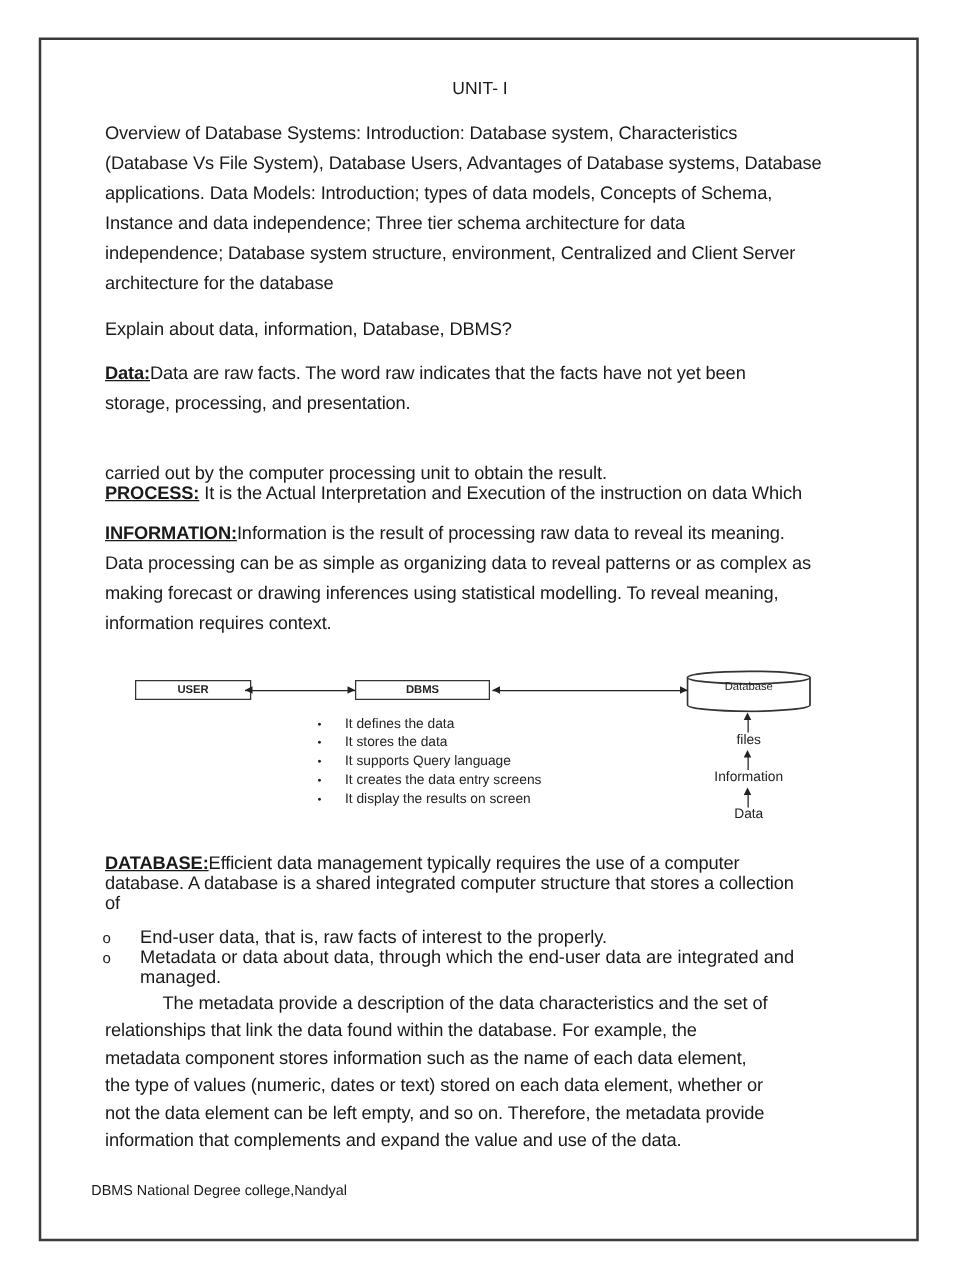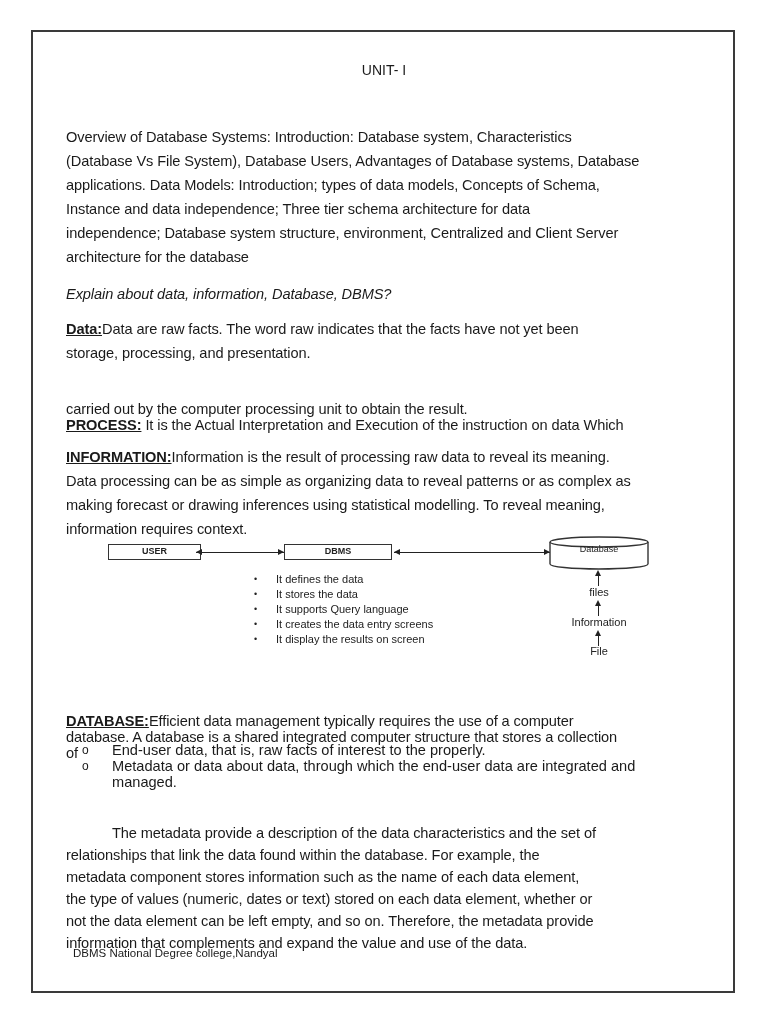--- a/index.html
+++ b/index.html
@@ -1,21 +1,21 @@
 <!DOCTYPE html>
 <html><head>
 <meta charset="utf-8">
 <style>
   html, body { margin: 0; padding: 0; background: #ffffff; }
   body { width: 768px; height: 1024px; position: relative; overflow: hidden;
          font-family: "Liberation Sans", sans-serif; color: #1a1a1a; }
   .page-frame { position: absolute; left: 31px; top: 30px; width: 704px; height: 963px;
                 border: 2px solid #3a3a3a; box-sizing: border-box; }
-  .txt { position: absolute; left: 66px; width: 650px; font-size: 14.6px; line-height: 24px;
-         white-space: nowrap; letter-spacing: -0.1px; margin-top: 30px; }
+  .txt { position: absolute; left: 84px; width: 650px; font-size: 14.6px; line-height: 24px;
+         white-space: nowrap; letter-spacing: -0.1px; }
   .tight { line-height: 16px; }
   .u { text-decoration: underline; font-weight: bold; }
   .b { font-weight: bold; }
   .title { position: absolute; left: 0; width: 768px; top: 62px; text-align: center; font-size: 14px; }
   .footer { position: absolute; left: 73px; top: 947px; font-size: 11.5px; }
   .bullet-list { position: absolute; left: 82px; top: 742px; font-size: 14.6px; line-height: 16px; }
   .bullet-row { display: flex; }
   .bullet-mark { width: 30px; font-size: 12px; }
   
   .diagram { position: absolute; left: 96px; top: 530px; width: 590px; height: 135px; }
@@ -44,21 +44,21 @@
 
 <div class="txt" style="top:95px;">
   <div>Overview of Database Systems: Introduction: Database system, Characteristics</div>
   <div>(Database Vs File System), Database Users, Advantages of Database systems, Database</div>
   <div>applications. Data Models: Introduction; types of data models, Concepts of Schema,</div>
   <div>Instance and data independence; Three tier schema architecture for data</div>
   <div>independence; Database system structure, environment, Centralized and Client Server</div>
   <div>architecture for the database</div>
 </div>
 
-<div class="txt" style="top:252px;font-style:italic;">Explain about data, information, Database, DBMS?</div>
+<div class="txt" style="top:252px;">Explain about data, information, Database, DBMS?</div>
 
 <div class="txt" style="top:287px;">
   <div><span class="u">Data:</span><span>Data are raw facts. The word raw indicates that the facts have not yet been</span></div>
   <div>storage, processing, and presentation.</div>
 </div>
 
 <div class="txt tight" style="top:371px;">
   <div>carried out by the computer processing unit to obtain the result.</div>
   <div><span class="u b">PROCESS:</span><span> It is the Actual Interpretation and Execution of the instruction on data Which</span></div>
 </div>
@@ -111,21 +111,21 @@
   </div>
 
   <div class="vline" style="left:502px; top:44px; height:12px;"></div>
   <div class="arrow-u" style="left:499px; top:40px;"></div>
   <div class="vlabel" style="left:467px; top:56px; width:72px;">files</div>
   <div class="vline" style="left:502px; top:74px; height:12px;"></div>
   <div class="arrow-u" style="left:499px; top:70px;"></div>
   <div class="vlabel" style="left:462px; top:86px; width:82px;">Information</div>
   <div class="vline" style="left:502px; top:104px; height:12px;"></div>
   <div class="arrow-u" style="left:499px; top:100px;"></div>
-  <div class="vlabel" style="left:467px; top:115px; width:72px;">File</div>
+  <div class="vlabel" style="left:467px; top:115px; width:72px;">Data</div>
 </div>
 
 <div class="txt tight" style="top:683px;">
   <div><span class="u b">DATABASE:</span><span>Efficient data management typically requires the use of a computer</span></div>
   <div>database. A database is a shared integrated computer structure that stores a collection</div>
   <div>of</div>
 </div>
 
 <div class="bullet-list">
   <div class="bullet-row">

